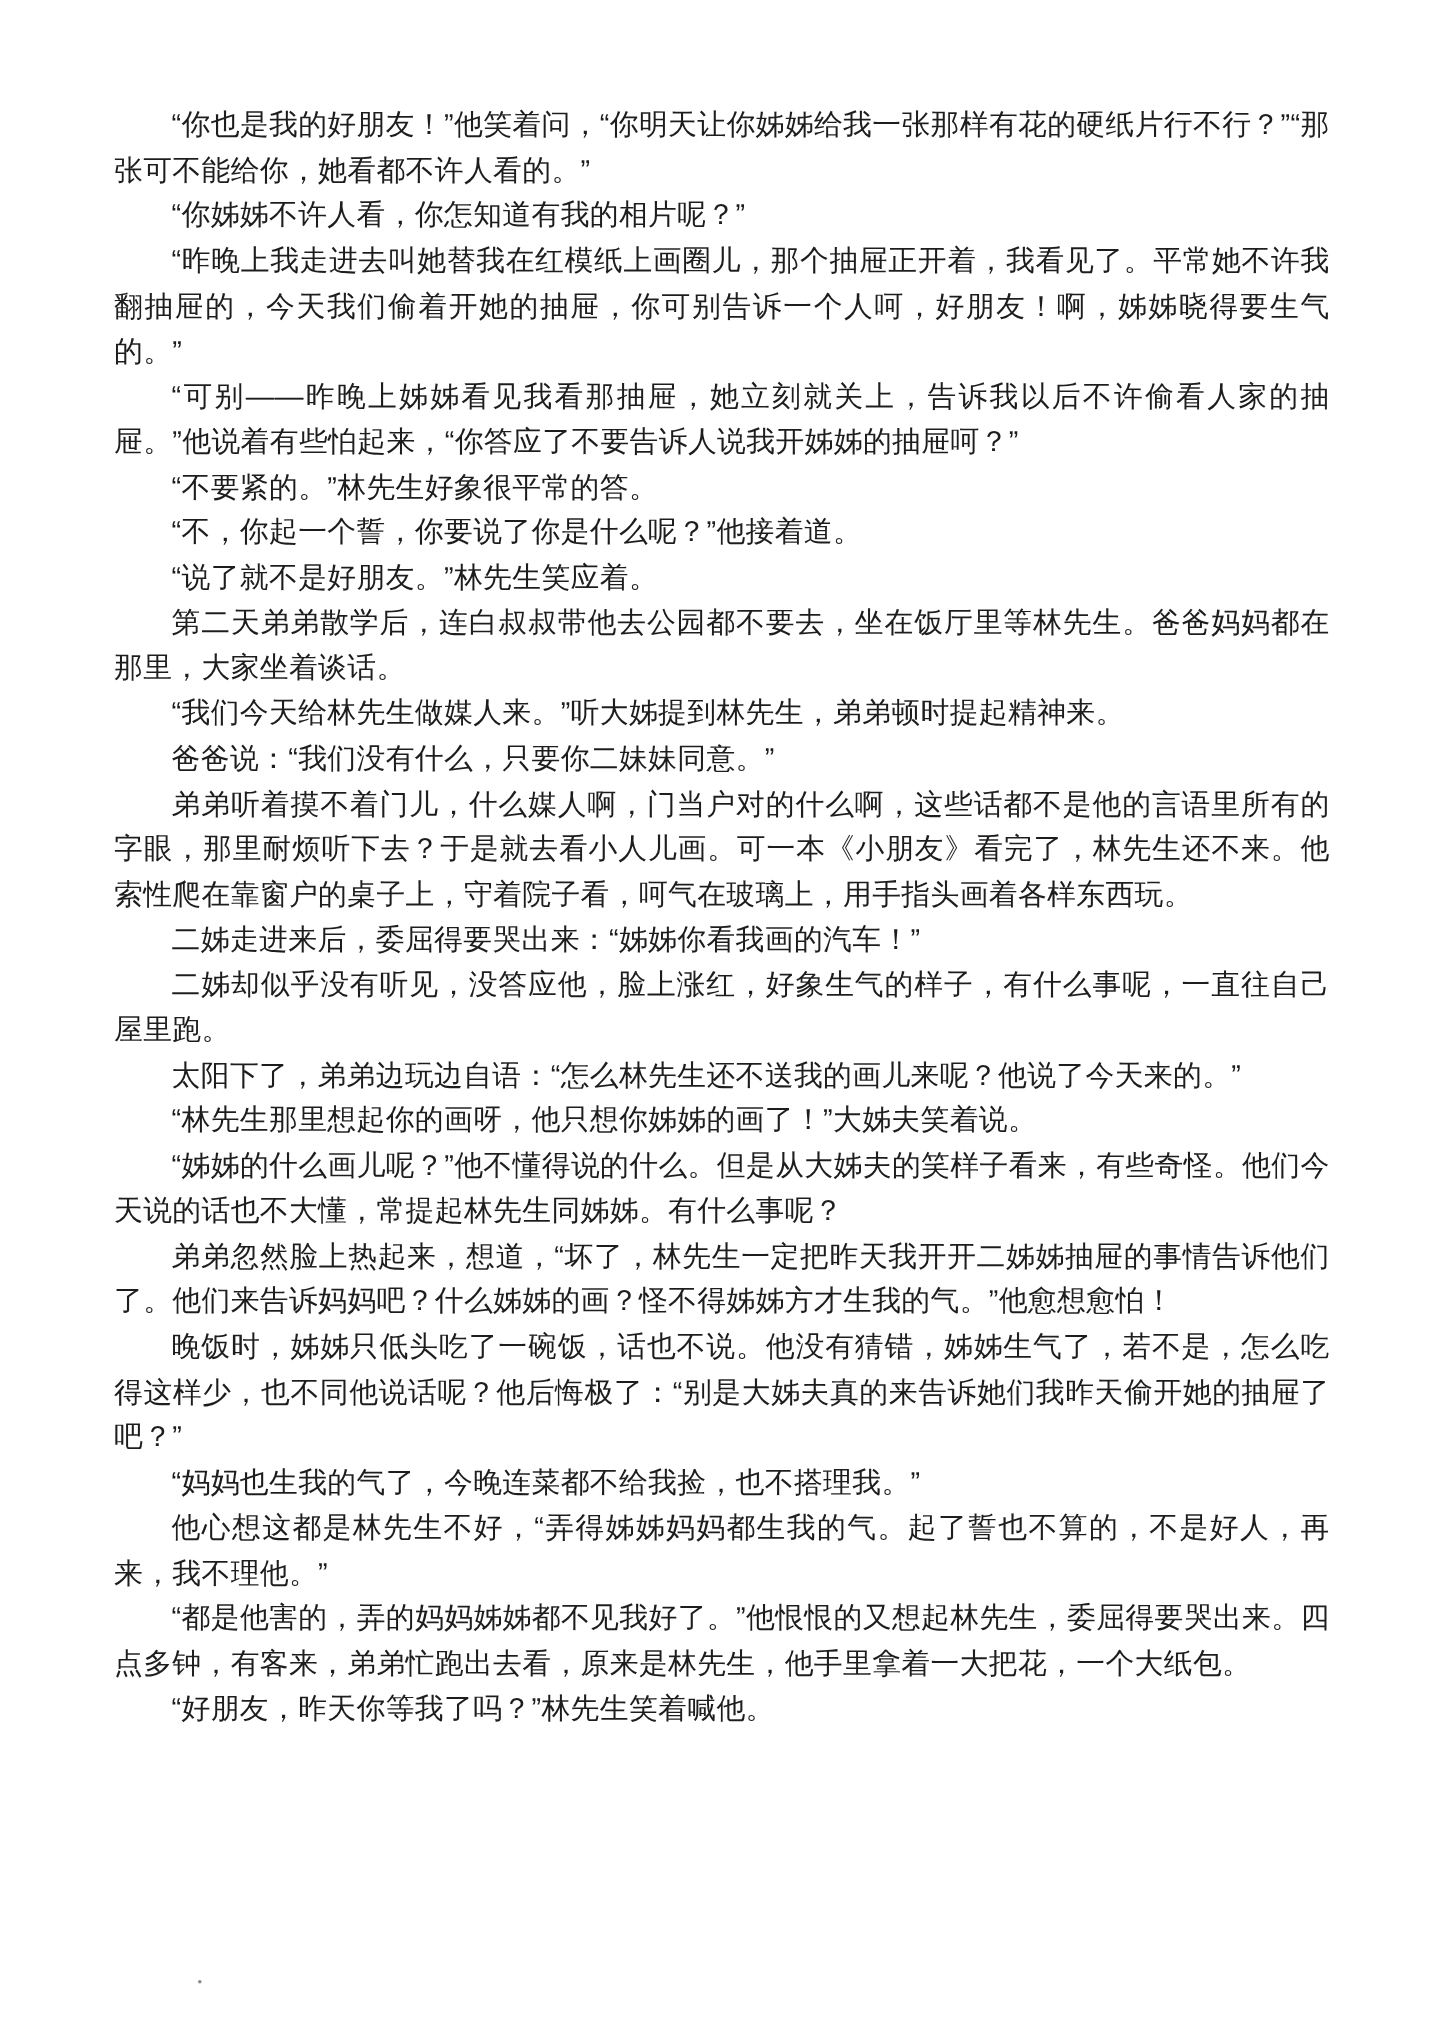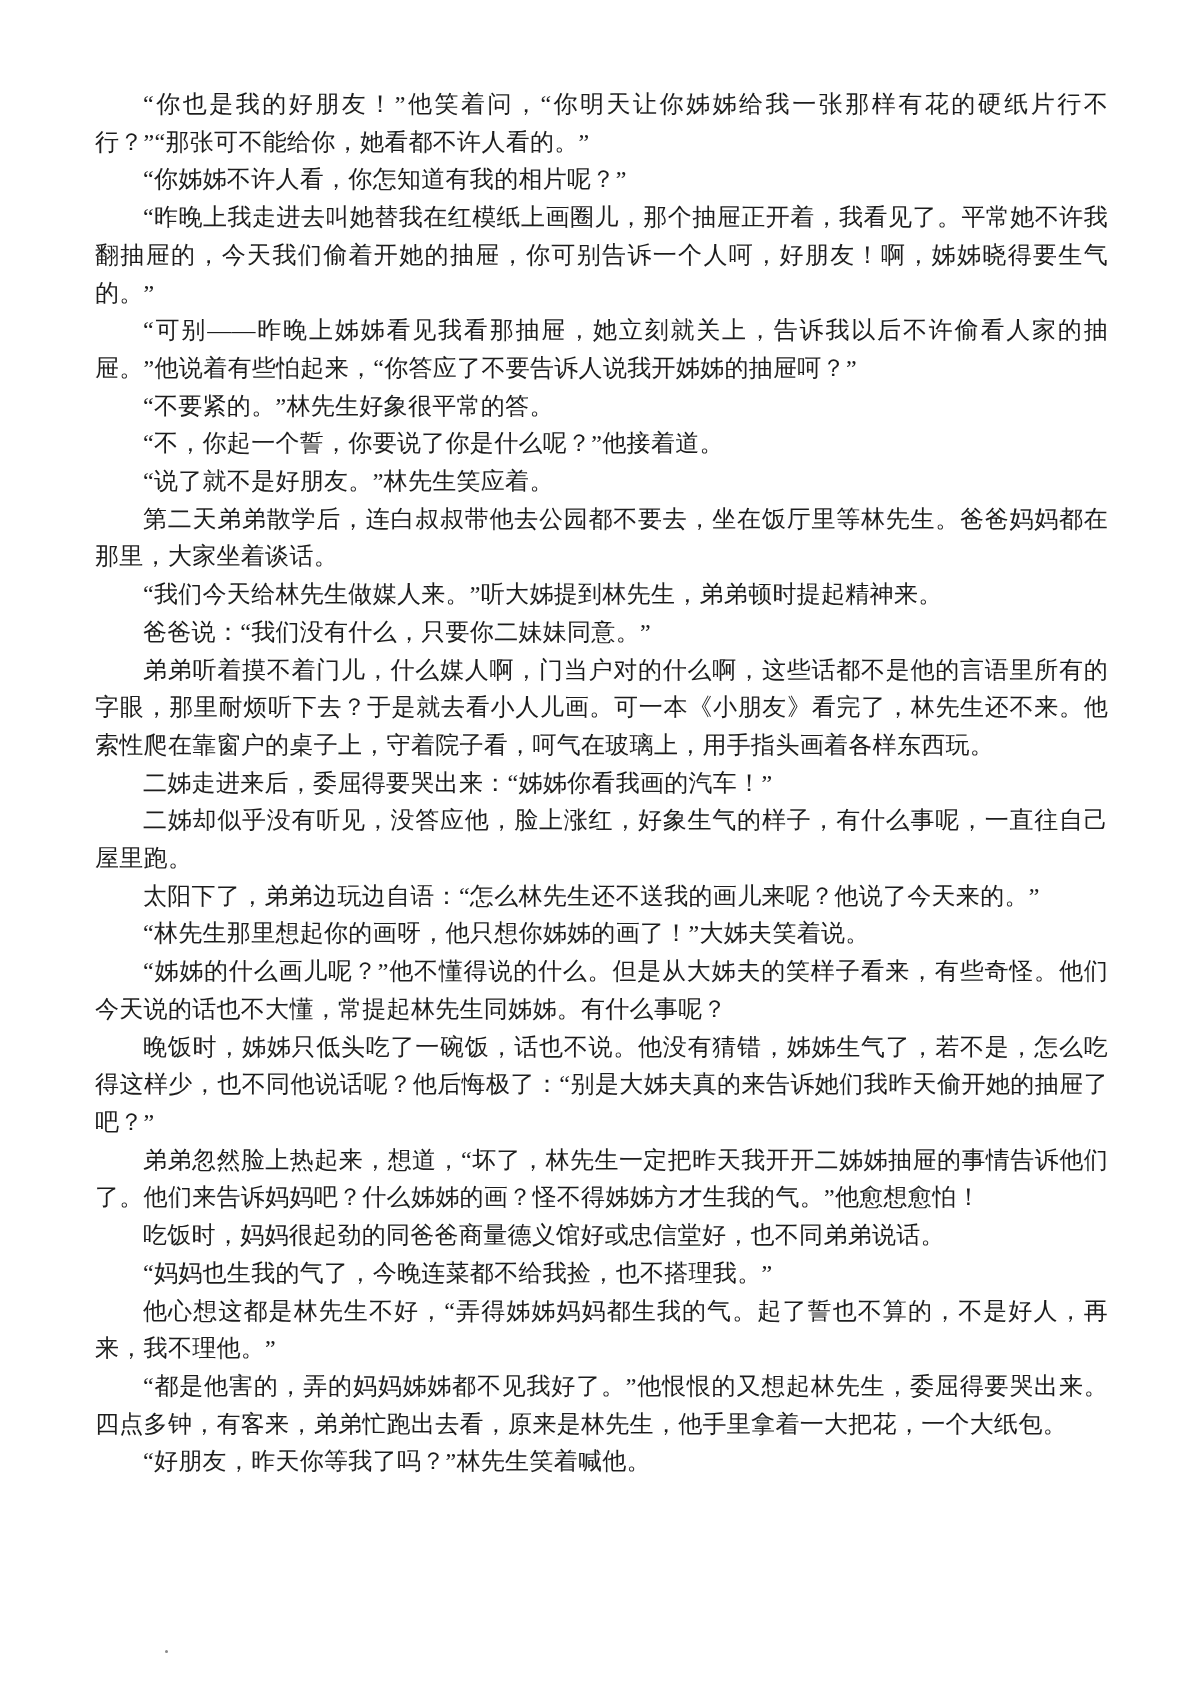--- a/index.html
+++ b/index.html
@@ -10,21 +10,21 @@
   .page {
     position: relative;
     width: 1200px;
     height: 1698px;
     background: #ffffff;
     box-sizing: border-box;
     padding: 86px 92px 0 95px;
     overflow: hidden;
   }
   .text-block {
-    font-family: Liberation Serif, serif;
+    font-family: Liberation Sans, sans-serif;
     font-size: 24px;
     line-height: 37.7px;
     color: #1d1d1d;
     text-align: justify;
     text-justify: inter-character;
     letter-spacing: 0.3px;
   }
   .text-block p {
     margin: 0;
     padding: 0;
@@ -55,22 +55,21 @@
     <p>“说了就不是好朋友。”林先生笑应着。</p>
     <p>第二天弟弟散学后，连白叔叔带他去公园都不要去，坐在饭厅里等林先生。爸爸妈妈都在那里，大家坐着谈话。</p>
     <p>“我们今天给林先生做媒人来。”听大姊提到林先生，弟弟顿时提起精神来。</p>
     <p>爸爸说：“我们没有什么，只要你二妹妹同意。”</p>
     <p>弟弟听着摸不着门儿，什么媒人啊，门当户对的什么啊，这些话都不是他的言语里所有的字眼，那里耐烦听下去？于是就去看小人儿画。可一本《小朋友》看完了，林先生还不来。他索性爬在靠窗户的桌子上，守着院子看，呵气在玻璃上，用手指头画着各样东西玩。</p>
     <p>二姊走进来后，委屈得要哭出来：“姊姊你看我画的汽车！”</p>
     <p>二姊却似乎没有听见，没答应他，脸上涨红，好象生气的样子，有什么事呢，一直往自己屋里跑。</p>
     <p>太阳下了，弟弟边玩边自语：“怎么林先生还不送我的画儿来呢？他说了今天来的。”</p>
     <p>“林先生那里想起你的画呀，他只想你姊姊的画了！”大姊夫笑着说。</p>
     <p>“姊姊的什么画儿呢？”他不懂得说的什么。但是从大姊夫的笑样子看来，有些奇怪。他们今天说的话也不大懂，常提起林先生同姊姊。有什么事呢？</p>
+    <p>弟弟忽然脸上热起来，想道，“坏了，林先生一定把昨天我开开二姊姊抽屉的事情告诉他们了。他们来告诉妈妈吧？什么姊姊的画？怪不得姊姊方才生我的气。”他愈想愈怕！</p>
     <p>晚饭时，姊姊只低头吃了一碗饭，话也不说。他没有猜错，姊姊生气了，若不是，怎么吃得这样少，也不同他说话呢？他后悔极了：“别是大姊夫真的来告诉她们我昨天偷开她的抽屉了吧？”</p>
-    <p>弟弟忽然脸上热起来，想道，“坏了，林先生一定把昨天我开开二姊姊抽屉的事情告诉他们了。他们来告诉妈妈吧？什么姊姊的画？怪不得姊姊方才生我的气。”他愈想愈怕！</p>
-    <p>吃饭时，妈妈很起劲的同爸爸商量德义馆好或忠信堂好，也不同弟弟说话。</p>
     <p>“妈妈也生我的气了，今晚连菜都不给我捡，也不搭理我。”</p>
     <p>他心想这都是林先生不好，“弄得姊姊妈妈都生我的气。起了誓也不算的，不是好人，再来，我不理他。”</p>
     <p>“都是他害的，弄的妈妈姊姊都不见我好了。”他恨恨的又想起林先生，委屈得要哭出来。四点多钟，有客来，弟弟忙跑出去看，原来是林先生，他手里拿着一大把花，一个大纸包。</p>
     <p>“好朋友，昨天你等我了吗？”林先生笑着喊他。</p>
   </div>
   <div class="speck"></div>
 </div>
 
 </body></html>

